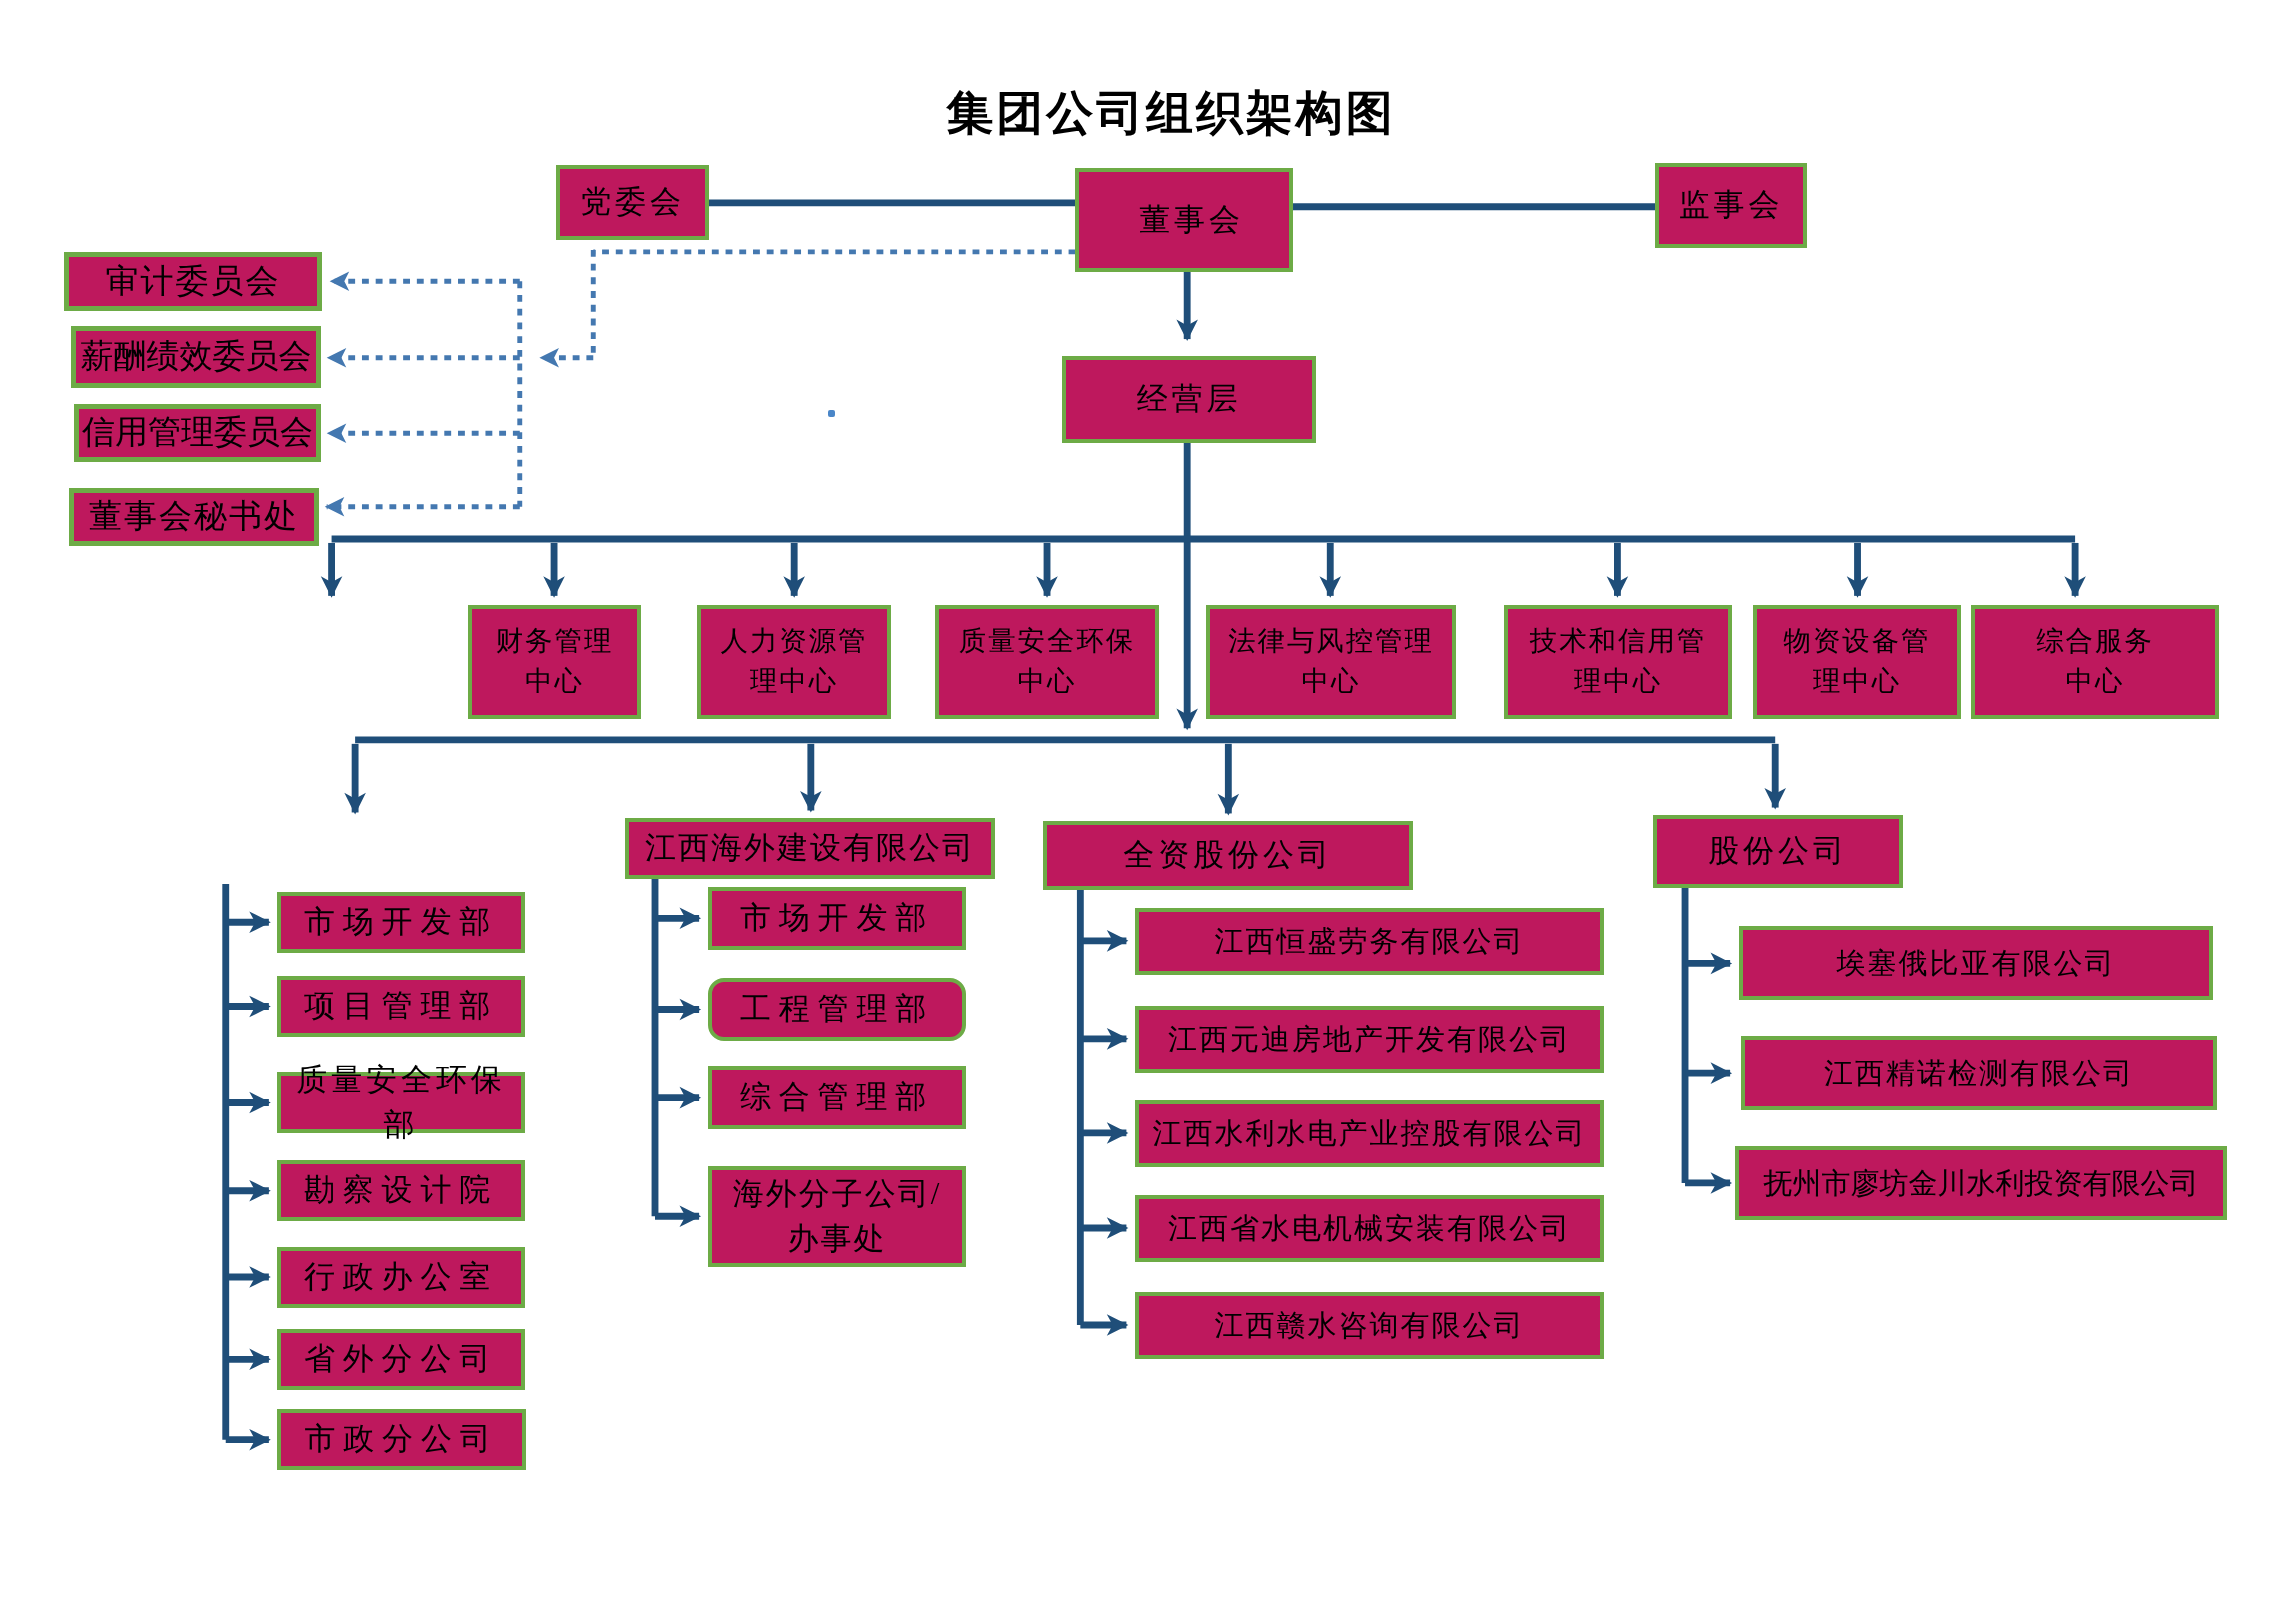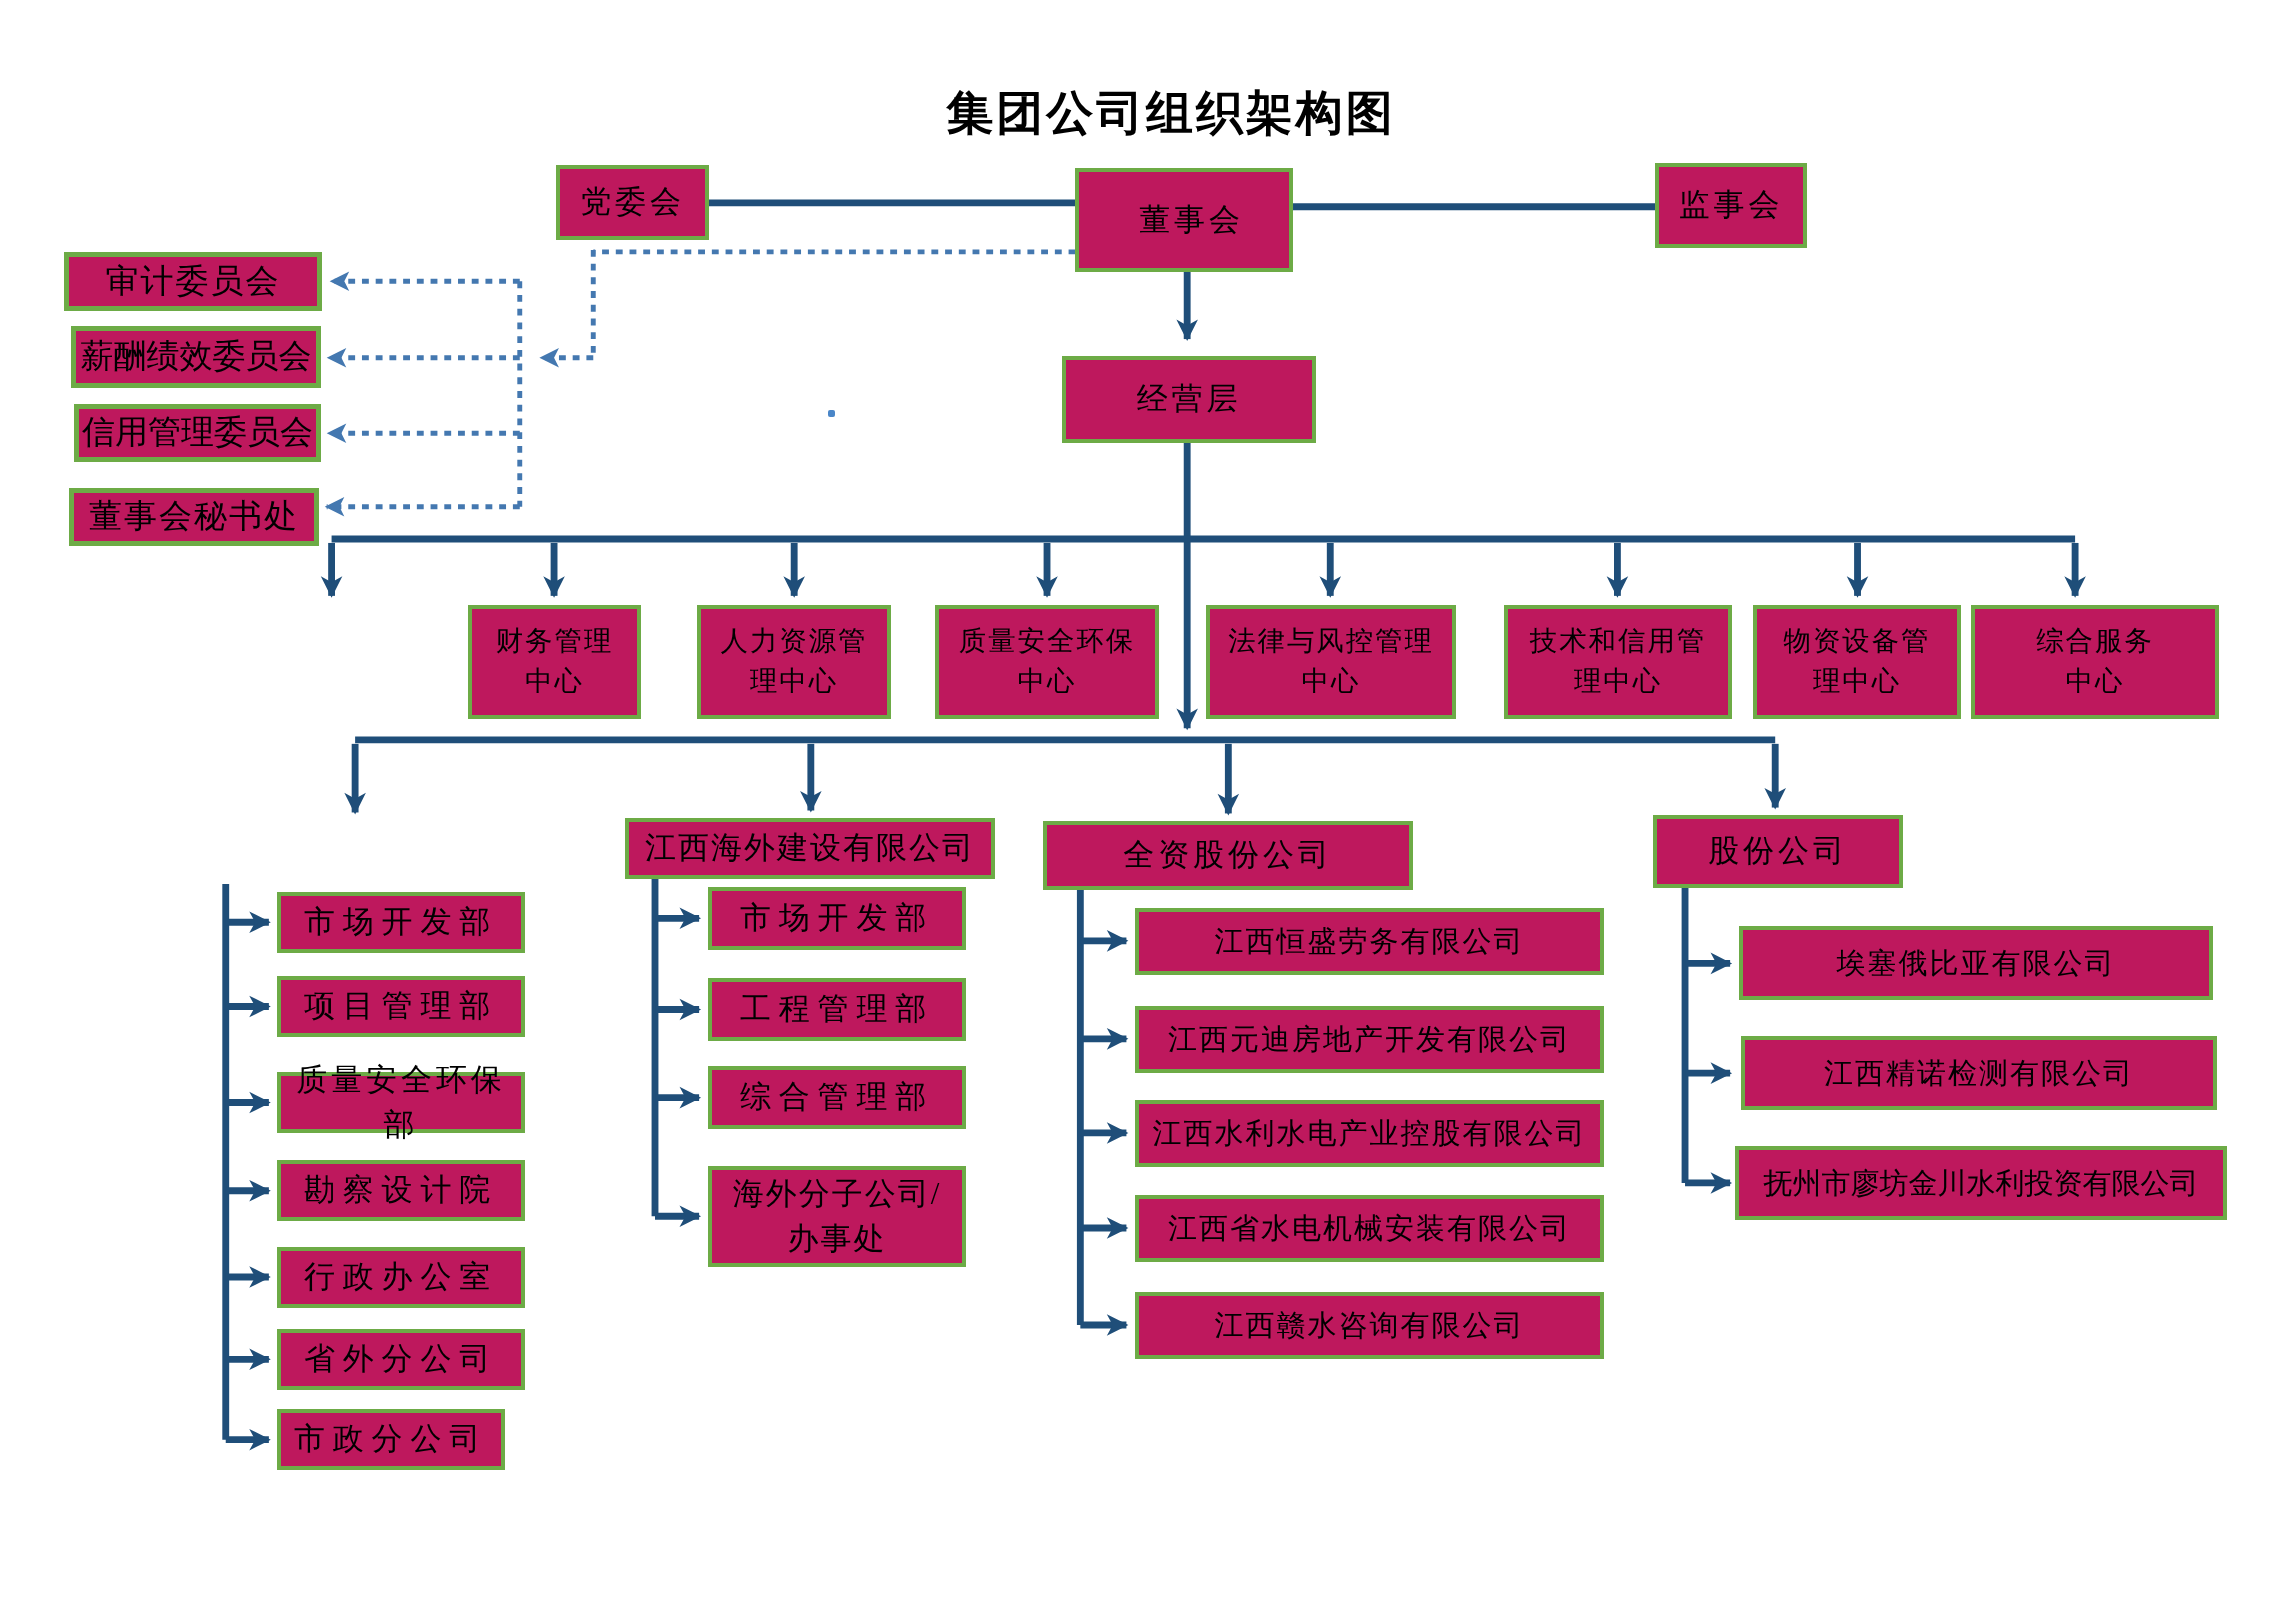--- a/index.html
+++ b/index.html
@@ -166,25 +166,25 @@
     <span>综合服务</span>
     <span>中心</span>
   </div>
 
   <div class="box f32 ls8" style="left:277px;top:892px;width:248px;height:61px;">市场开发部</div>
   <div class="box f32 ls8" style="left:277px;top:976px;width:248px;height:61px;">项目管理部</div>
   <div class="box f32 ls4" style="left:277px;top:1072px;width:248px;height:61px;">质量安全环保部</div>
   <div class="box f32 ls8" style="left:277px;top:1160px;width:248px;height:61px;">勘察设计院</div>
   <div class="box f32 ls8" style="left:277px;top:1247px;width:248px;height:61px;">行政办公室</div>
   <div class="box f32 ls8" style="left:277px;top:1329px;width:248px;height:61px;">省外分公司</div>
-  <div class="box f32 ls8" style="left:277px;top:1409px;width:228px;height:61px;">市政分公司</div>
+  <div class="box f32 ls8" style="left:277px;top:1409px;width:249px;height:61px;">市政分公司</div>
 
   <div class="box f32 ls2" style="left:625px;top:818px;width:370px;height:61px;">江西海外建设有限公司</div>
   <div class="box f32 ls8" style="left:708px;top:887px;width:258px;height:63px;">市场开发部</div>
-  <div class="box f32 ls8" style="left:708px;top:978px;width:258px;height:63px;">工程管理部</div>
+  <div class="box f32 ls8" style="left:708px;top:978px;width:258px;height:63px;border-radius:16px;">工程管理部</div>
   <div class="box f32 ls8" style="left:708px;top:1066px;width:258px;height:63px;">综合管理部</div>
   <div class="box two-line f32 ls2" style="left:708px;top:1166px;width:258px;height:101px;">
     <span>海外分子公司/</span>
     <span>办事处</span>
   </div>
 
   <div class="box f32 ls4" style="left:1043px;top:821px;width:370px;height:69px;">全资股份公司</div>
   <div class="box f30 ls2" style="left:1135px;top:908px;width:469px;height:67px;">江西恒盛劳务有限公司</div>
   <div class="box f30 ls2" style="left:1135px;top:1006px;width:469px;height:67px;">江西元迪房地产开发有限公司</div>
   <div class="box f30 ls2" style="left:1135px;top:1100px;width:469px;height:67px;">江西水利水电产业控股有限公司</div>

